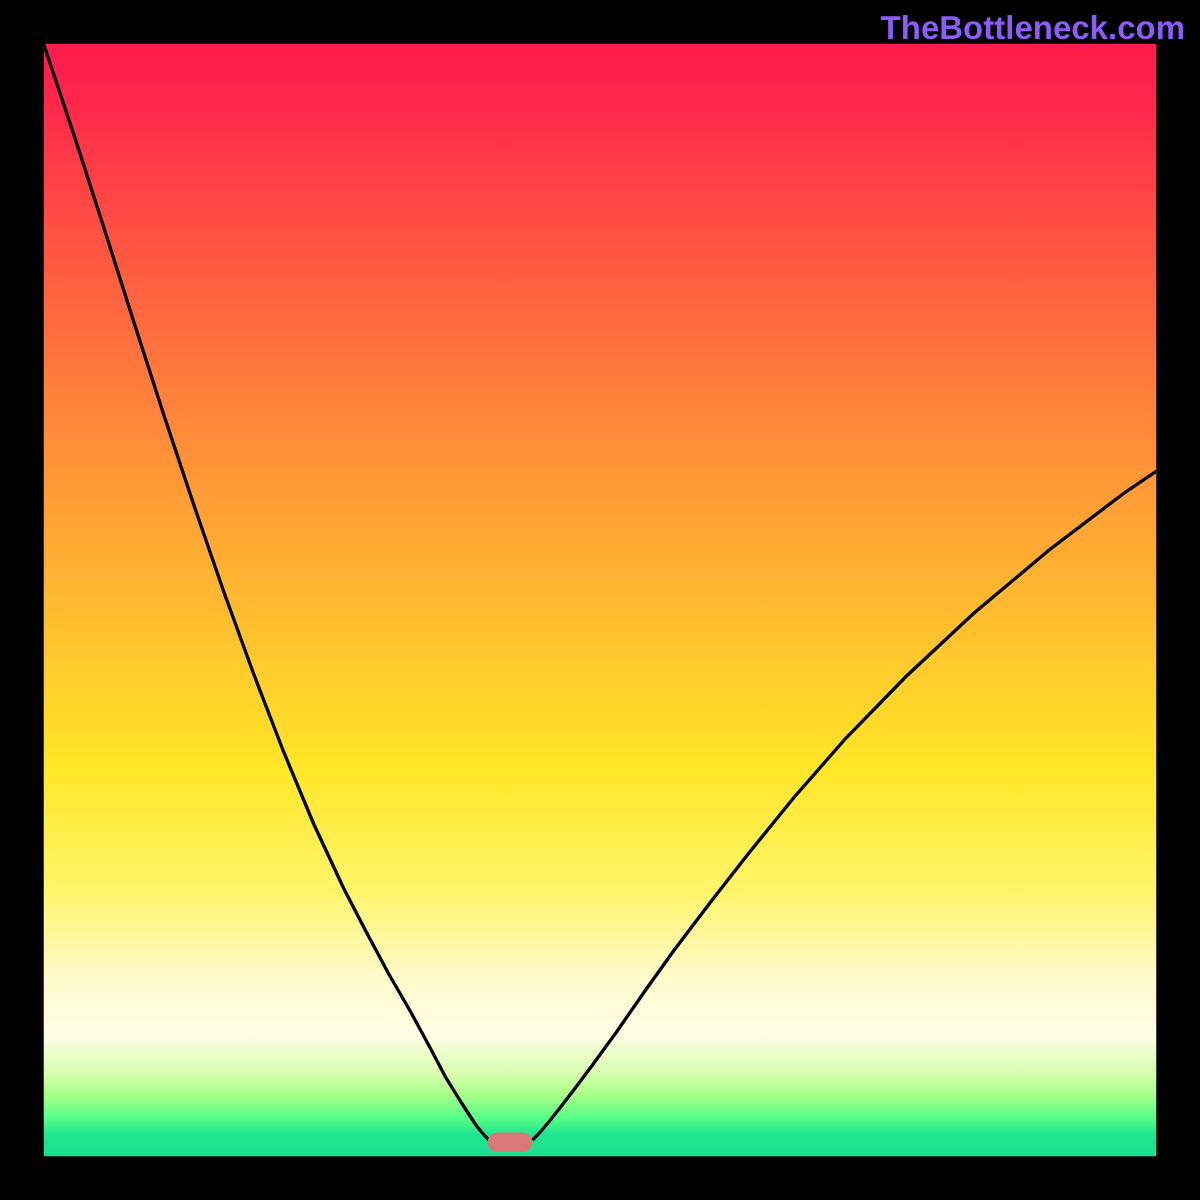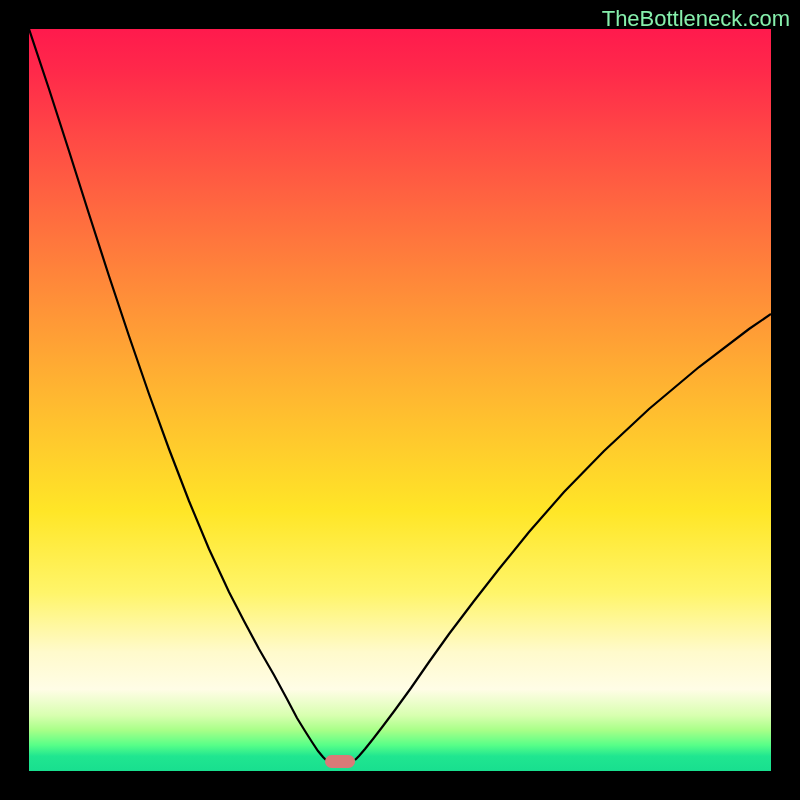--- a/index.html
+++ b/index.html
@@ -7,23 +7,23 @@
     width: 800px;
     height: 800px;
     background: #000;
     position: relative;
     font-family: Arial, Helvetica, sans-serif;
   }
   .watermark {
     position: absolute;
     top: 6px;
     right: 10px;
-    color: #86efac;
+    color: #8b5cf6;
     font-size: 22px;
-    font-weight: 400;
+    font-weight: 700;
     z-index: 10;
   }
   .plot-area {
     position: absolute;
     left: 29px;
     top: 29px;
     width: 742px;
     height: 742px;
     overflow: hidden;
   }

